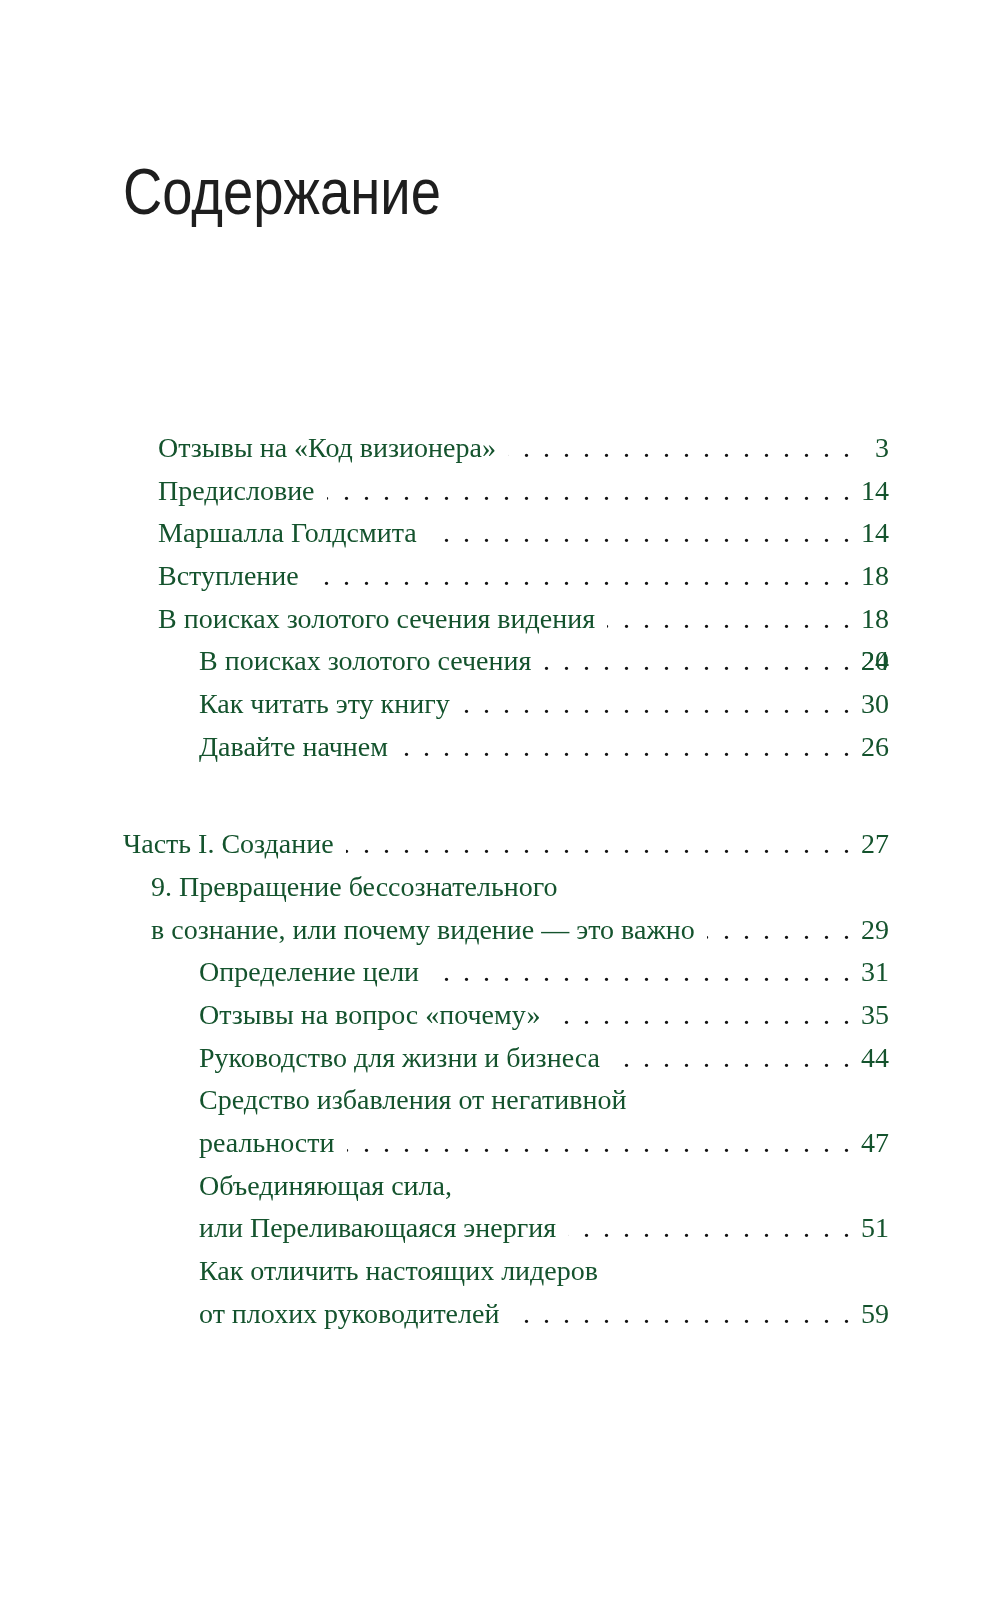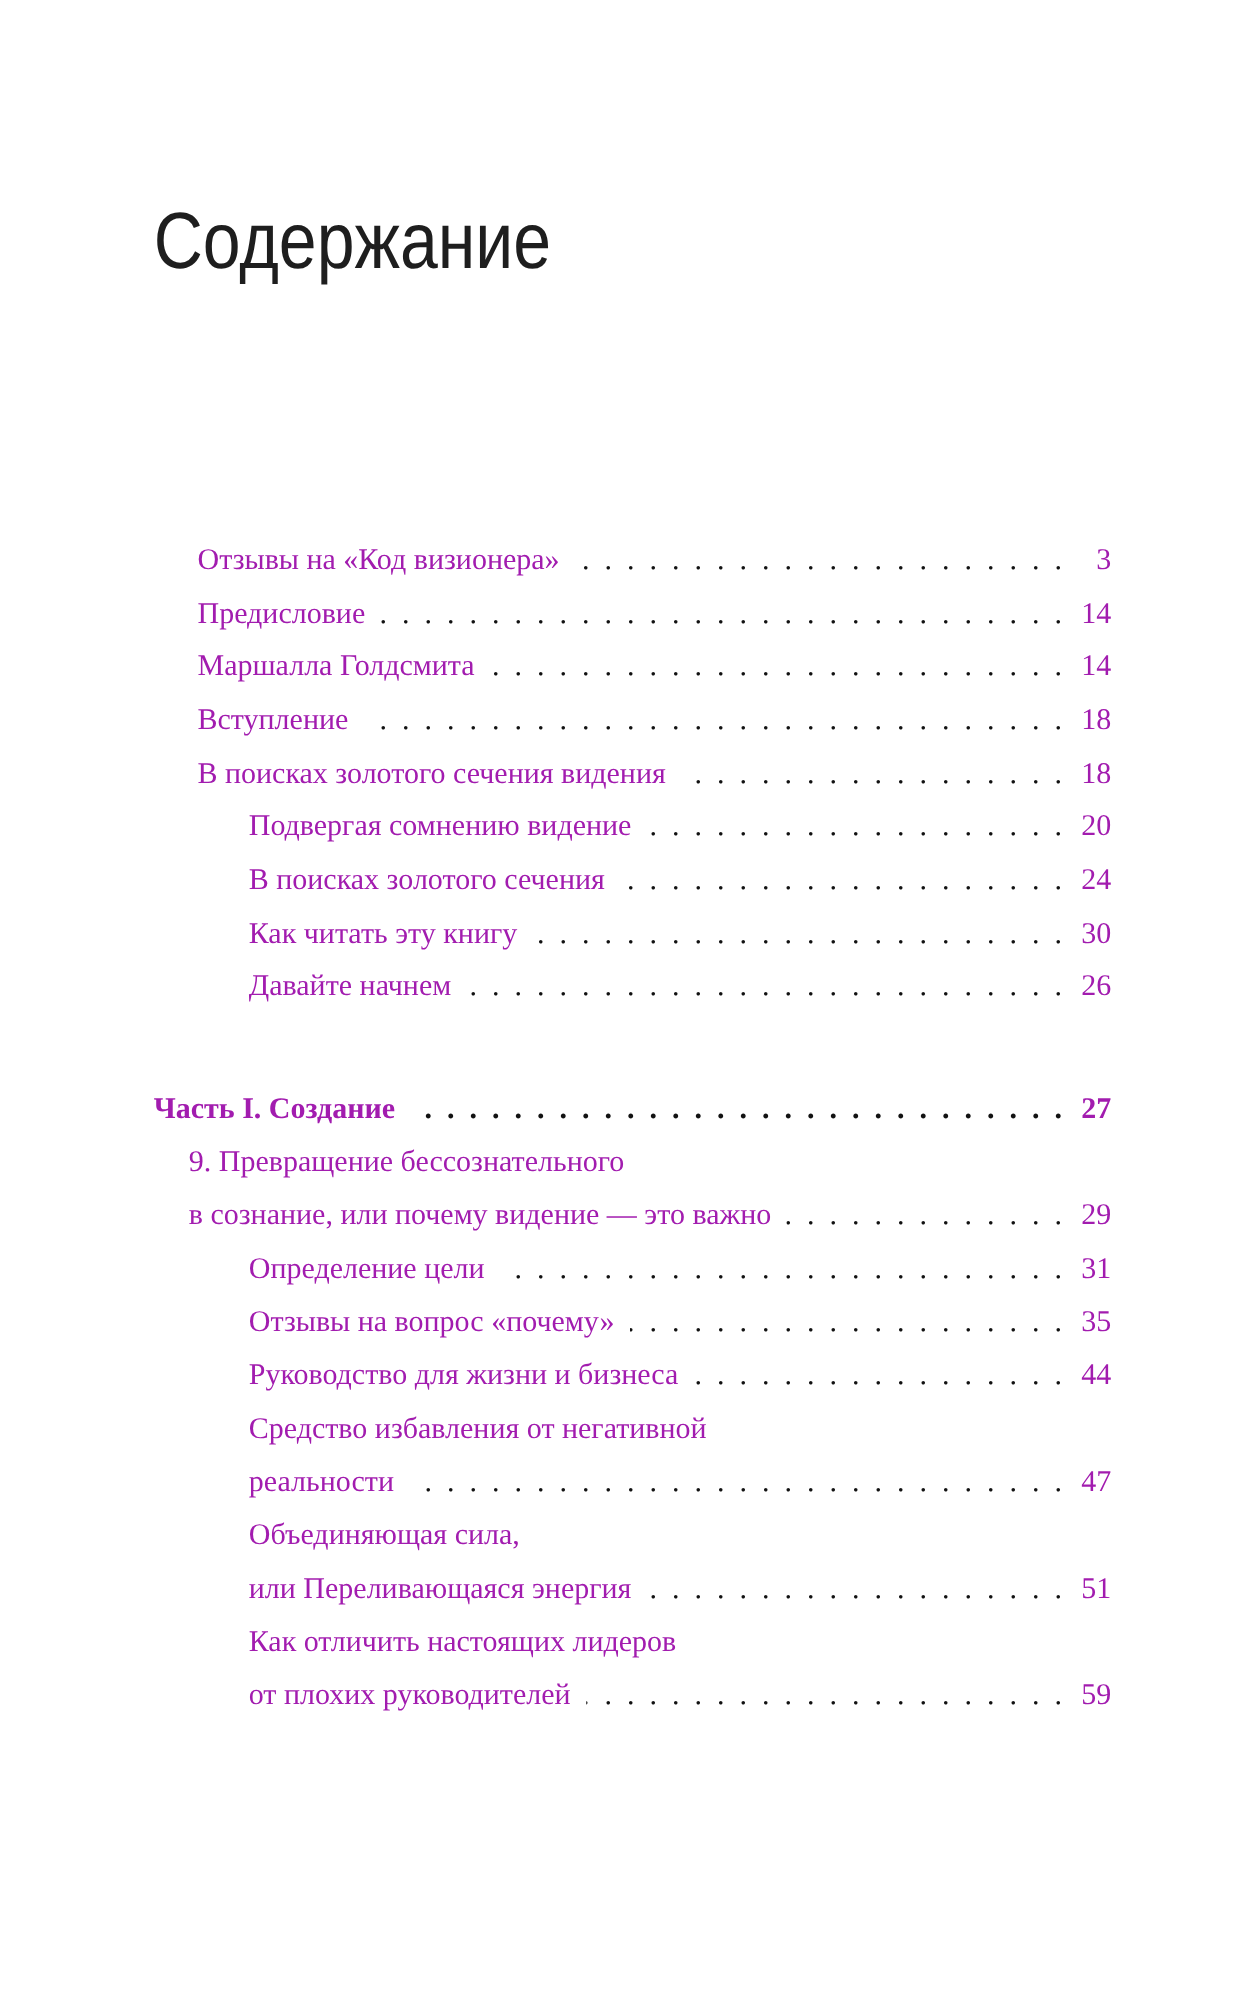--- a/index.html
+++ b/index.html
@@ -24,30 +24,30 @@
     transform: scaleX(0.85);
     transform-origin: 0 50%;
     white-space: nowrap;
   }
   .toc {
     position: absolute;
     left: 117px;
     right: 105px;
     top: 427px;
     font-family: "Liberation Serif", "DejaVu Serif", serif;
-    font-size: 24px;
-    color: #a21caf;
+    font-size: 28px;
+    color: #14532d;
   }
   .row {
     position: relative;
     line-height: 42.67px;
     white-space: nowrap;
   }
   .row.gap { margin-top: 55px; }
-  .row.bold { font-weight: 700; }
+  .row.bold { font-weight: 400; }
   .leader {
     position: absolute;
     left: 0;
     right: 36px;
     top: 0;
     bottom: 0;
     overflow: hidden;
     direction: rtl;
     white-space: nowrap;
     letter-spacing: 3px;
@@ -110,21 +110,20 @@
 
     <div class="row lvl1">
       <span class="leader"></span>
       <span class="label">В поисках золотого сечения видения</span>
       <span class="pnum">18</span>
     </div>
 
 
     <div class="row lvl2">
       <span class="leader"></span>
-      <span class="label">Подвергая сомнению видение</span>
       <span class="pnum">20</span>
     </div>
 
     <div class="row lvl2">
       <span class="leader"></span>
       <span class="label">В поисках золотого сечения</span>
       <span class="pnum">24</span>
     </div>
 
     <div class="row lvl2">

